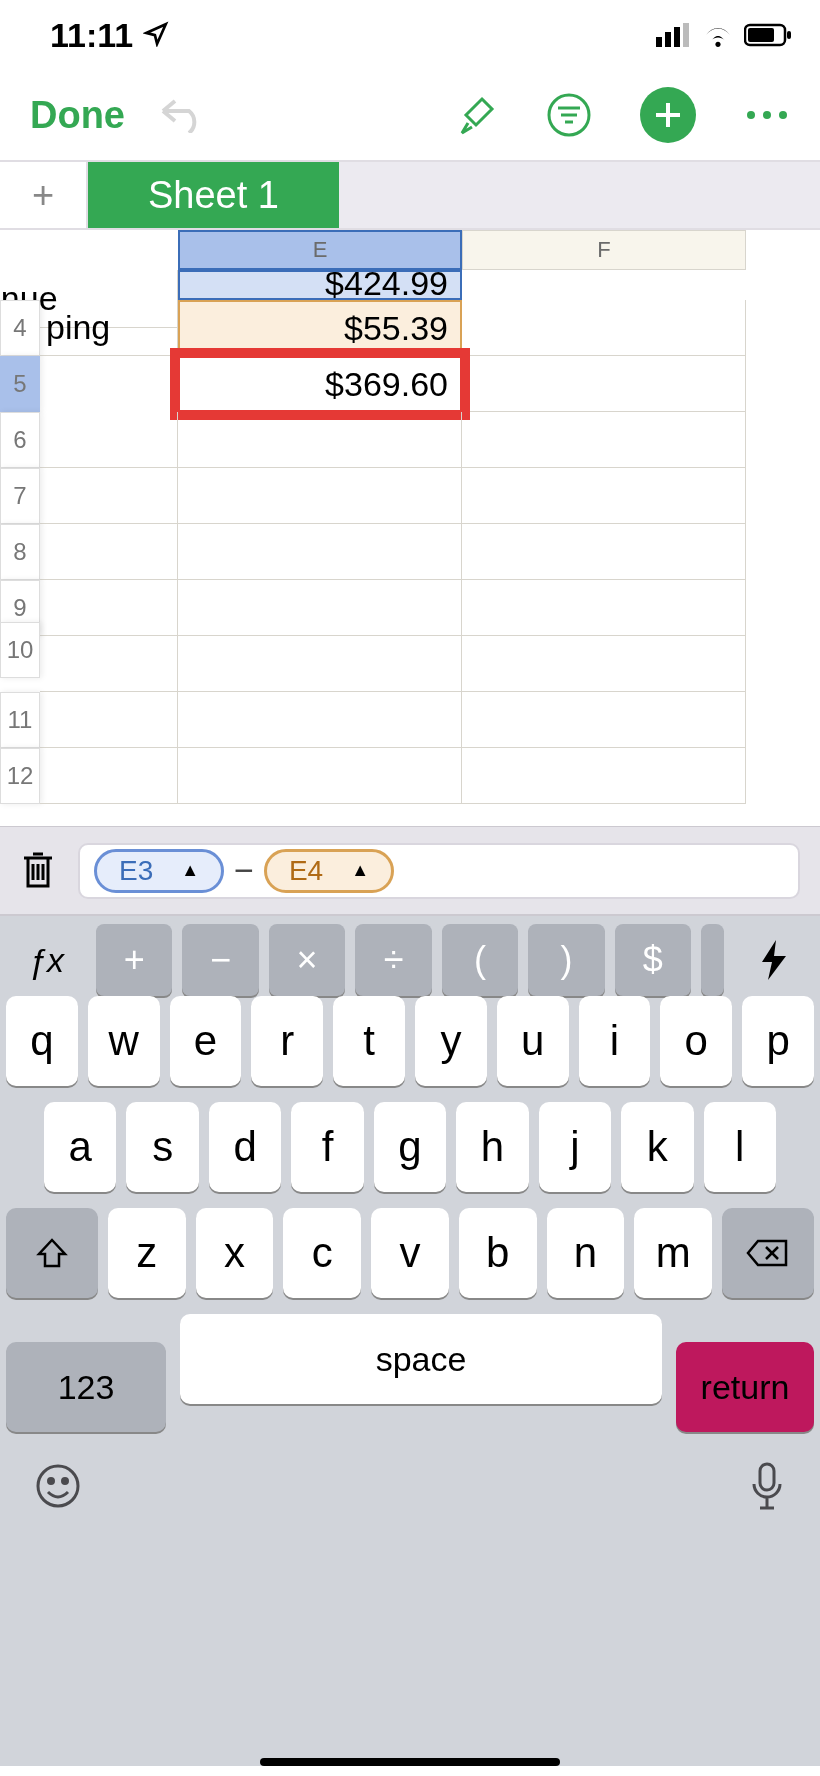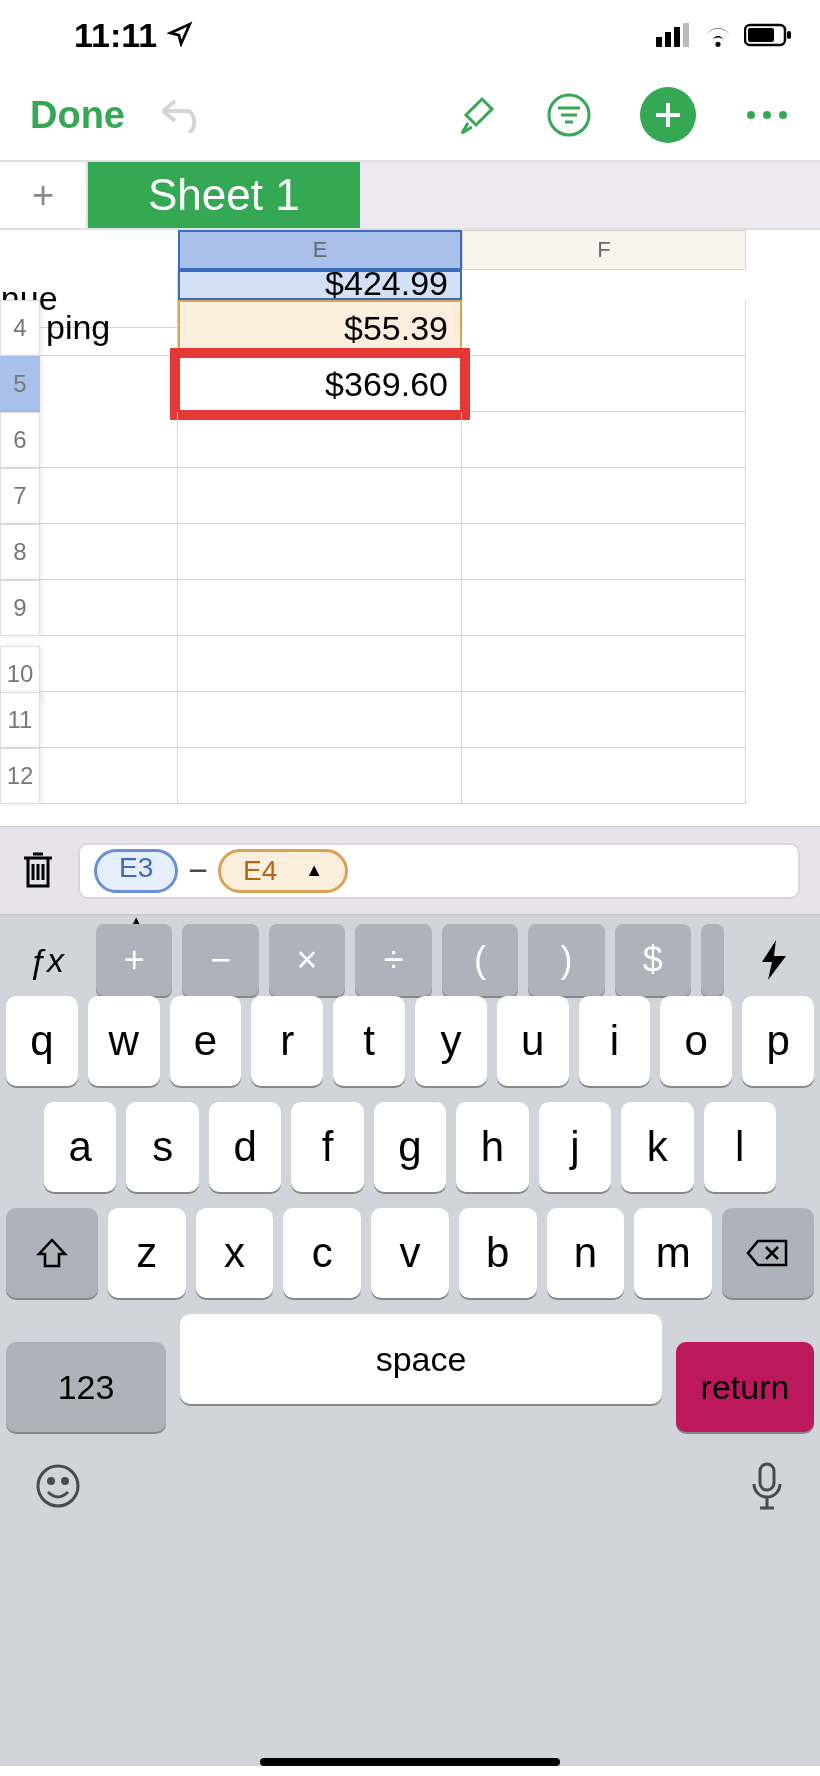--- a/index.html
+++ b/index.html
@@ -1,53 +1,53 @@
 <!DOCTYPE html>
 <html><head>
 <meta charset="utf-8">
 <style>
   * { box-sizing: border-box; margin: 0; padding: 0; font-family: -apple-system, Helvetica, Arial, sans-serif; }
   html, body { width: 820px; height: 1776px; background: #fff; overflow: hidden; }
 
   
-  .status-bar { display:flex; justify-content:space-between; align-items:center; height:70px; padding:0 28px 0 74px; font-size:34px; font-weight:600; }
+  .status-bar { display:flex; justify-content:space-between; align-items:center; height:70px; padding:0 28px 0 50px; font-size:34px; font-weight:600; }
   .status-right { display:flex; align-items:center; gap:10px; }
 
   
   .toolbar { display:flex; align-items:center; height:90px; padding:0 30px; }
   .toolbar .spacer { flex:1; }
   .done-btn { color:#34a853; font-size:38px; font-weight:600; }
   .undo-btn { margin-left:30px; opacity:.30; }
   .tb-icon { margin-left:48px; display:flex; align-items:center; justify-content:center; }
   .add-circle { width:56px; height:56px; border-radius:50%; background:#34a853; display:flex; align-items:center; justify-content:center; color:#fff; }
 
   
   .sheet-tabs { display:flex; align-items:stretch; height:70px; background:#eceaf0; border-top:2px solid #e0dde3; border-bottom:2px solid #e0dde3;}
   .new-sheet-btn { width:88px; display:flex; align-items:center; justify-content:center; background:#fff; font-size:38px; color:#888; border-right:2px solid #e0dde3; }
-  .sheet-tab { background:#34a853; color:#fff; font-size:44px; font-weight:500; display:flex; align-items:center; padding:0 60px; }
+  .sheet-tab { background:#34a853; color:#fff; font-size:38px; font-weight:500; display:flex; align-items:center; padding:0 60px; }
 
   
   .grid-area { position:relative; height:596px; overflow:hidden; }
   .colhdr { position:absolute; top:0; height:40px; background:#f8f5ec; color:#6b6b6b; font-size:22px; display:flex; align-items:center; justify-content:center; border:1px solid #d8d5cd;}
   .colhdr.E { left:178px; width:284px; background:#a9c0ea; border:2px solid #3b6db8;}
   .colhdr.F { left:462px; width:284px; }
   .cell { position:absolute; border-right:1px solid #d8d5cd; border-bottom:1px solid #d8d5cd; display:flex; align-items:center; justify-content:flex-end; padding-right:12px; font-size:34px; }
   .cell.textleft { justify-content:flex-start; padding-left:6px; }
 
   .floating-rowhdr { position:absolute; left:0; width:40px; background:#fff; border:1px solid #ddd; color:#777; font-size:24px; display:flex; align-items:center; justify-content:center; box-shadow:2px 0 6px rgba(0,0,0,.08); }
 
   .sel-highlight { position:absolute; border:5px solid #e53935; pointer-events:none; }
   .rowhdr-sel { position:absolute; left:0; width:40px; background:#a9c0ea; }
 
   
   .fbar-row { height:90px; background:#e6e4ea; display:flex; align-items:center; padding:0 20px; gap:18px; border-top:1px solid #ccc9d0; border-bottom:2px solid #ccc9d0;}
   .trash { width:40px; }
   .fbar { flex:1; height:56px; background:#fff; border:2px solid #d9d6de; border-radius:10px; display:flex; align-items:center; padding:0 14px; gap:6px; }
   .token { height:44px; border-radius:22px; display:flex; align-items:center; padding:0 22px; font-size:28px; gap:28px; }
-  .token.blue { background:#e6edfb; border:3px solid #6a8fd6; color:#3b6db8;flex-direction:column; }
+  .token.blue { background:#e6edfb; border:3px solid #6a8fd6; color:#3b6db8; }
   .token.orange { background:#fbeedd; border:3px solid #d9a255; color:#b06a15; }
   .token .arr { font-size:18px; color:#000; }
   .minus-op { color:#444; font-size:34px; padding:0 4px; }
 
   
   .kbd { background:#d1d4da; height:850px; padding:8px 6px 12px; display:flex; flex-direction:column; }
   .kbd-toprow { display:flex; gap:10px; height:72px; margin-bottom:0; }
   .fx-key { width:80px; display:flex; align-items:center; justify-content:center; font-style:italic; font-size:34px; }
   .graykey { background:#aeb2ba; color:#fff; border-radius:8px; flex:1; display:flex; align-items:center; justify-content:center; font-size:36px; box-shadow:0 2px 0 #888;}
   .bolt-key { width:80px; display:flex; align-items:center; justify-content:center; font-size:40px; }
@@ -179,21 +179,21 @@
   <div class="floating-rowhdr" style="top:294px; height:56px;">8</div>
   <div class="cell" style="left:40px;width:138px;top:294px;height:56px;"></div>
   <div class="cell" style="left:178px;width:284px;top:294px;height:56px;"></div>
   <div class="cell" style="left:462px;width:284px;top:294px;height:56px;"></div>
 
   <div class="floating-rowhdr" style="top:350px; height:56px;">9</div>
   <div class="cell" style="left:40px;width:138px;top:350px;height:56px;"></div>
   <div class="cell" style="left:178px;width:284px;top:350px;height:56px;"></div>
   <div class="cell" style="left:462px;width:284px;top:350px;height:56px;"></div>
 
-  <div class="floating-rowhdr" style="top:416px; height:56px;">10</div>
+  <div class="floating-rowhdr" style="top:392px; height:56px;">10</div>
   <div class="cell" style="left:40px;width:138px;top:406px;height:56px;"></div>
   <div class="cell" style="left:178px;width:284px;top:406px;height:56px;"></div>
   <div class="cell" style="left:462px;width:284px;top:406px;height:56px;"></div>
 
   <div class="floating-rowhdr" style="top:462px; height:56px;">11</div>
   <div class="cell" style="left:40px;width:138px;top:462px;height:56px;"></div>
   <div class="cell" style="left:178px;width:284px;top:462px;height:56px;"></div>
   <div class="cell" style="left:462px;width:284px;top:462px;height:56px;"></div>
 
   <div class="floating-rowhdr" style="top:518px; height:56px;">12</div>

